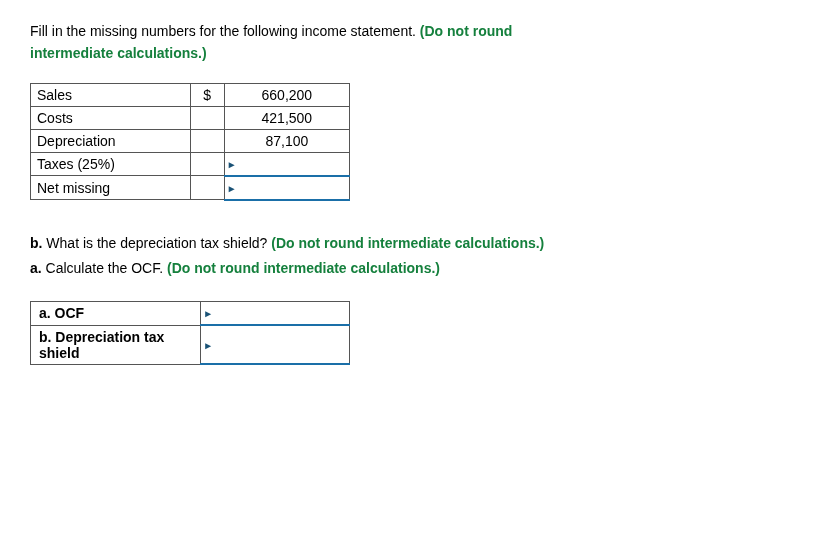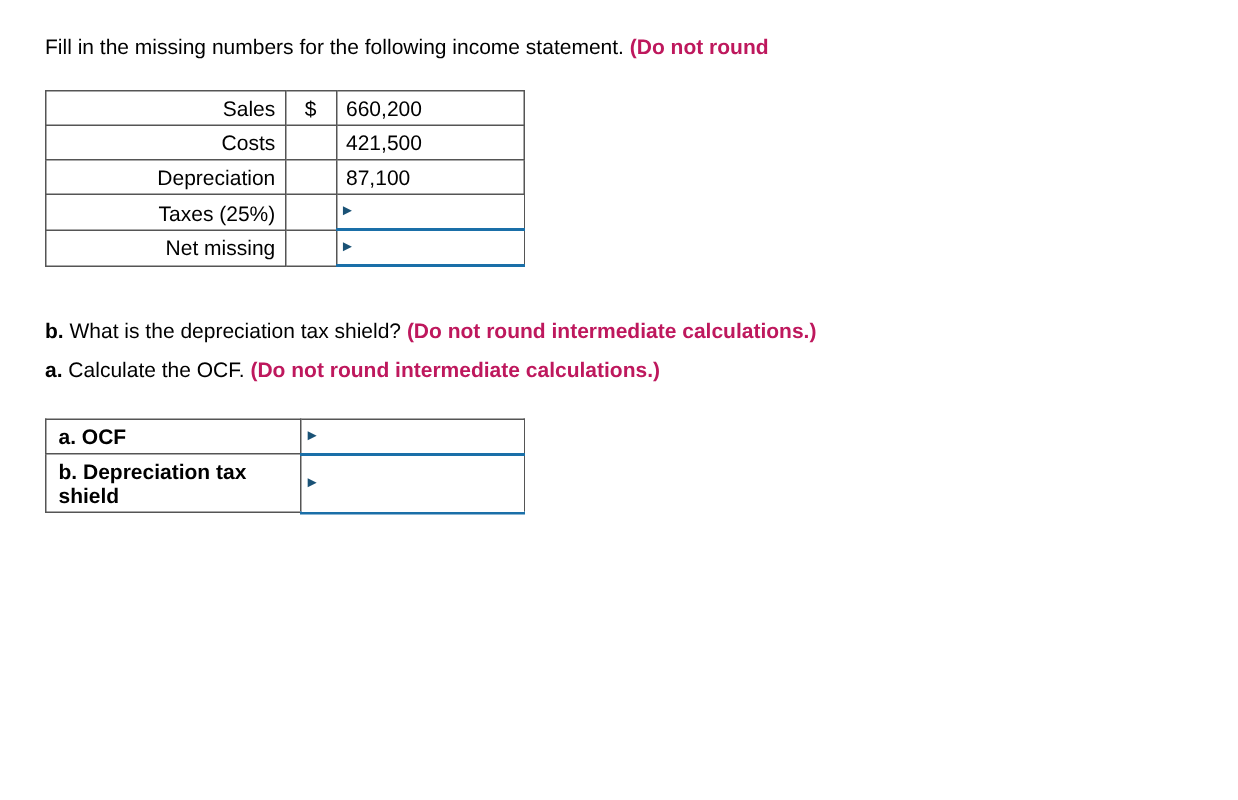--- a/index.html
+++ b/index.html
@@ -13,51 +13,50 @@
       min-height: 533px;
     }
 
     .instructions {
       line-height: 1.6;
       margin-bottom: 18px;
       font-size: 14px;
     }
 
     .bold-red {
-      color: #be185d;
+      color: #15803d;
       font-weight: bold;
     }
 
     .income-table {
       border-collapse: collapse;
       margin-bottom: 30px;
       width: 320px;
     }
 
     .income-table td {
       border: 1px solid #555;
       padding: 3px 6px;
       font-size: 14px;
     }
 
     .income-table td.label-cell {
       width: 140px;
       background: #fff;
-      text-align: right;
     }
 
     .income-table td.dollar-cell {
       width: 30px;
       text-align: center;
       background: #fff;
     }
 
     .income-table td.value-cell {
       width: 110px;
-      text-align: left;
+      text-align: center;
       background: #fff;
     }
 
     .income-table td.input-cell {
       width: 110px;
       background: #fff;
       position: relative;
       padding: 0;
     }
 
@@ -129,20 +128,21 @@
 
     .ans-input .arrow-indicator {
       left: 2px;
     }
   </style>
 </head>
 <body>
 
 <div class="instructions">
   <span>Fill in the missing numbers for the following income statement. </span><span class="bold-red">(Do not round</span><br>
+  <span class="bold-red">intermediate calculations.)</span>
 </div>
 
 <table class="income-table">
   <tbody>
 
     <tr>
       <td class="label-cell">Sales</td>
       <td class="dollar-cell">$</td>
       <td class="value-cell">660,200</td>
     </tr>

